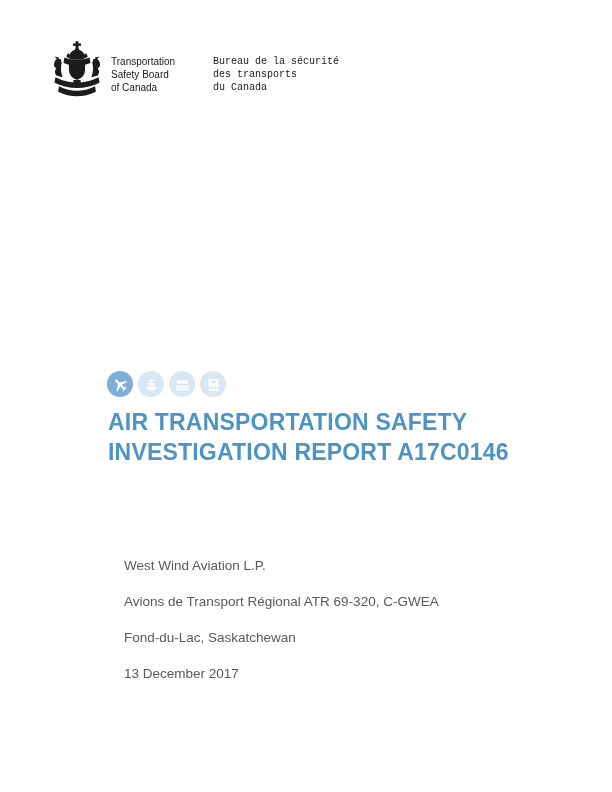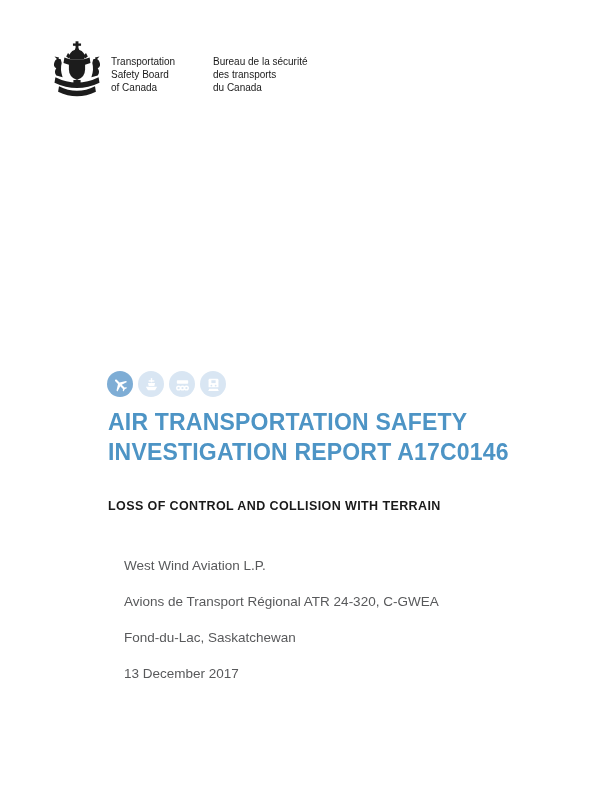--- a/index.html
+++ b/index.html
@@ -32,21 +32,21 @@
     margin-left: 7px;
     margin-top: 15px;
   }
   .fip-col {
     font-size: 10px;
     line-height: 13px;
     color: #1a1a1a;
     white-space: pre-line;
   }
   .fip-col.en { width: 76px; margin-right: 0; }
-  .fip-col.fr { margin-left: 0; }
+  .fip-col.fr { margin-left: 0; font-family: Liberation Mono, monospace; }
   .fip-col.en { margin-left: 0; }
   .fip-text .fip-col + .fip-col { margin-left: 26px; }
 
   
   .mode-icons {
     position: absolute;
     left: 107px;
     top: 371px;
     display: flex;
   }
@@ -194,23 +194,22 @@
           <circle cx="15" cy="13.5" r="1.3" fill="#d9e6f3"></circle>
           <path d="M6 18 h12 l1.5 3 h-15 Z"></path>
         </g>
       </svg>
     </div>
   </div>
 
   <h1 class="report-title">AIR TRANSPORTATION SAFETY
 INVESTIGATION REPORT A17C0146</h1>
 
-  <h2 class="report-subtitle">LOSS OF CONTROL AND COLLISION WITH TERRAIN</h2>
 
   <div class="occurrence-info">
     <div>West Wind Aviation L.P.</div>
-    <div>Avions de Transport Régional ATR 24-320, C-GWEA</div>
+    <div>Avions de Transport Régional ATR 69-320, C-GWEA</div>
     <div>Fond-du-Lac, Saskatchewan</div>
     <div>13 December 2017</div>
   </div>
 
 
 </div>
 
 </body></html>

